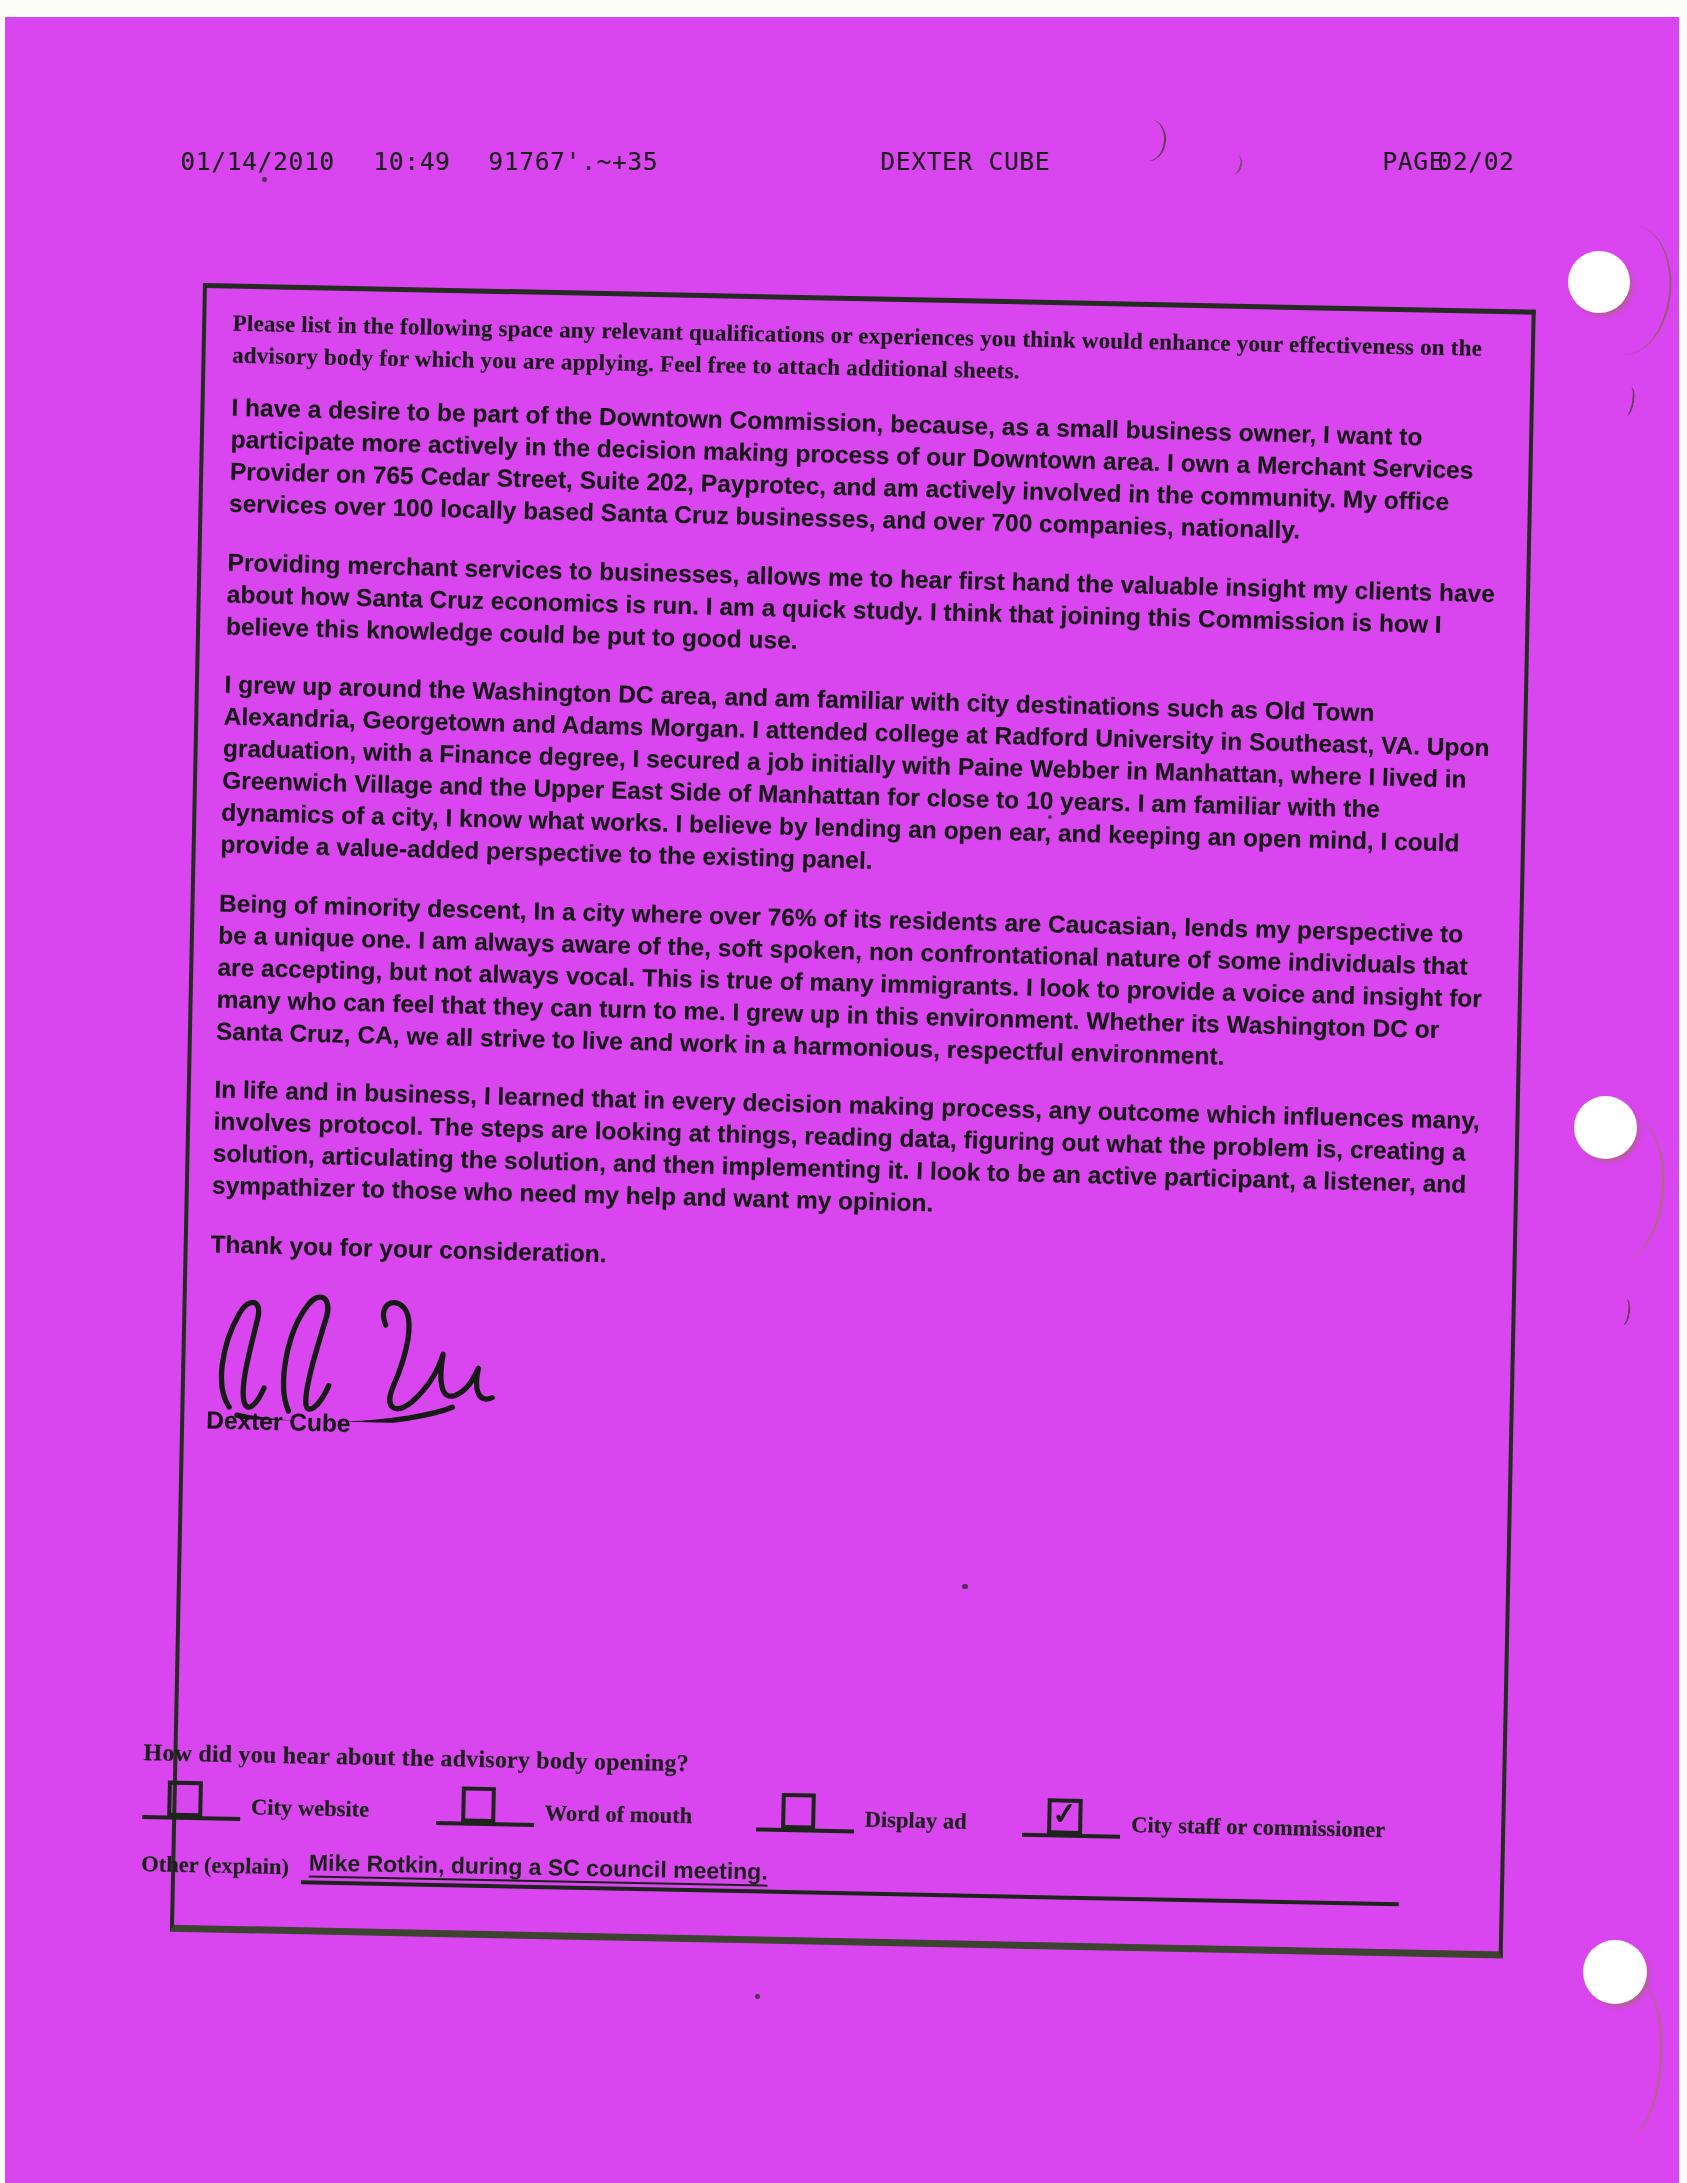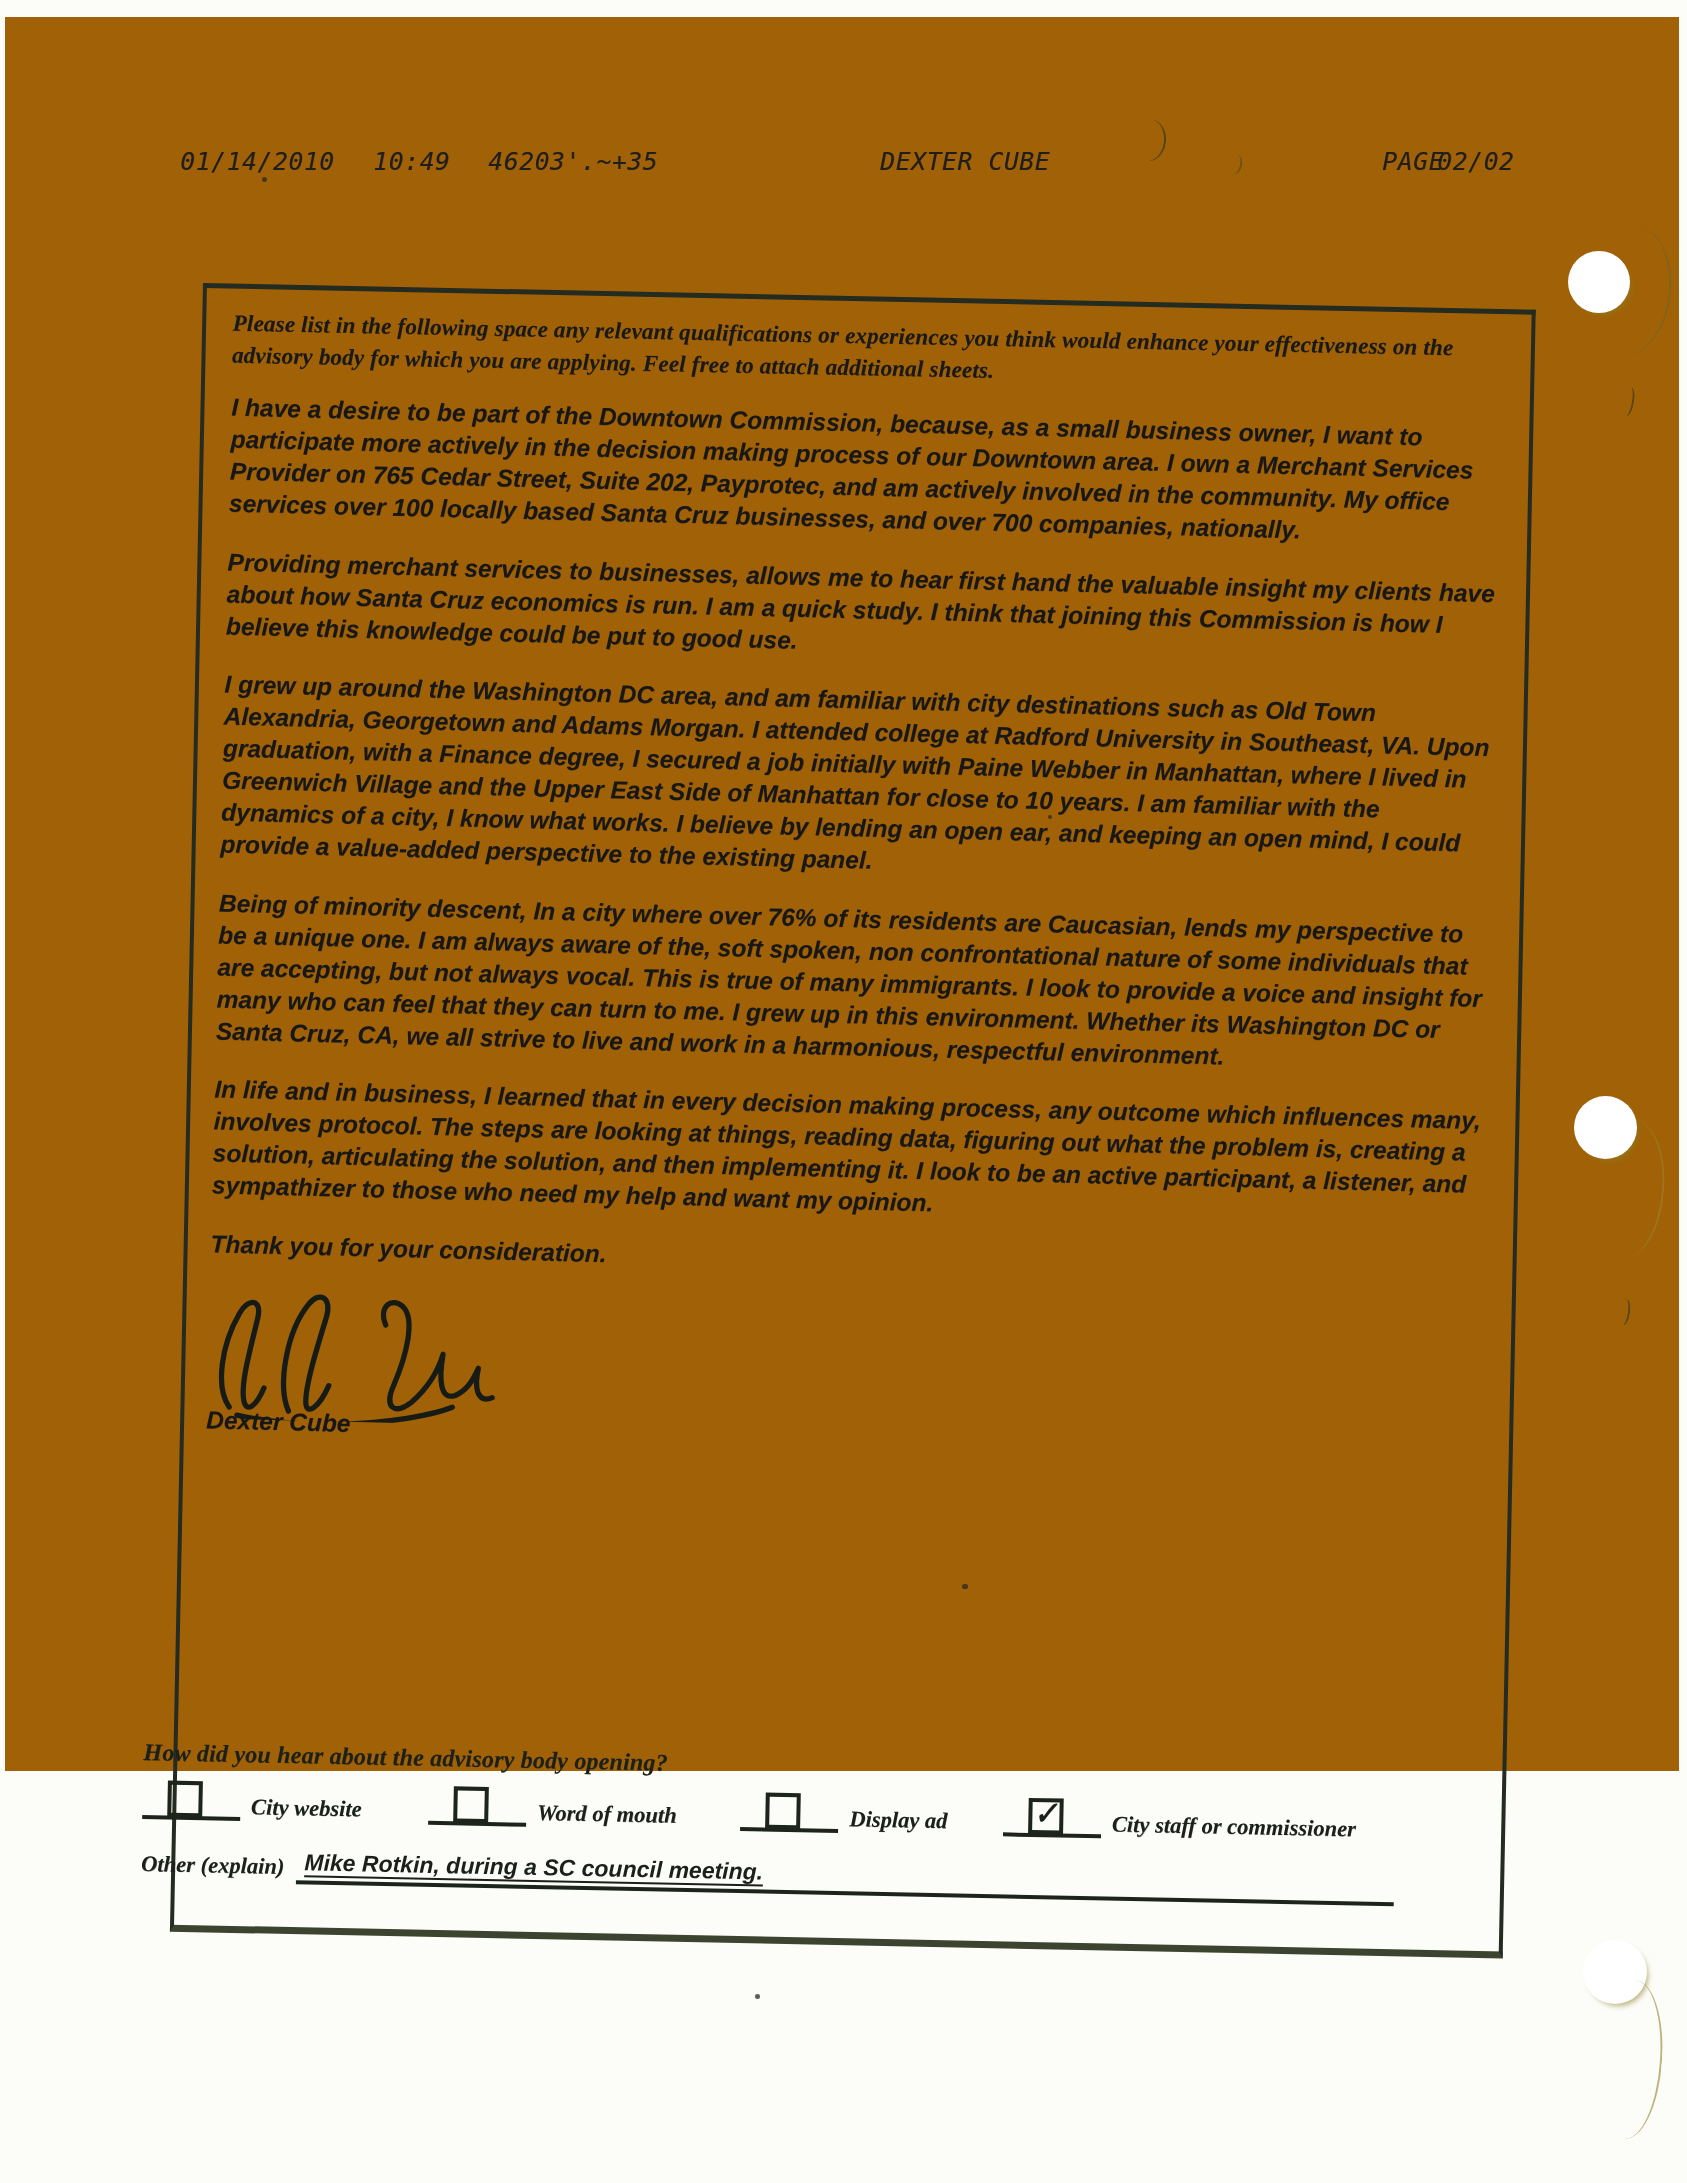--- a/index.html
+++ b/index.html
@@ -4,23 +4,22 @@
 <style>
   html,body{margin:0;padding:0;}
   body{
     width:1687px;height:2183px;
     background:#fcfcf9;
     position:relative;
     overflow:hidden;
     font-family:"Liberation Serif", serif;
   }
   .paper{
-    position:absolute;left:5.3px;top:17px;width:1674px;height:1754px;
-    background:#a16207;
-    font-style:italic;
+    position:absolute;left:5.3px;top:17px;width:1674px;height:2166px;
+    background:#d946ef;
   }
   
   .fax-header{
     position:absolute;left:0;top:130px;width:1687px;height:33px;
     font-family:"DejaVu Sans Mono", monospace;
     font-size:24.5px;color:#1e1e1e;letter-spacing:0.7px;
     text-shadow:0.4px 0.4px 0 rgba(25,25,25,.45);
   }
   .fax-header span{position:absolute;white-space:pre;}
   .fh-date{left:175px;}
@@ -142,21 +141,21 @@
   .sig-svg path{fill:none;stroke:#161b15;stroke-width:8;stroke-linecap:round;stroke-linejoin:round;}
 </style>
 </head>
 <body>
 
 <div class="paper">
 
   <div class="fax-header">
     <span class="fh-date">01/14/2010</span>
     <span class="fh-time">10:49</span>
-    <span class="fh-number">46203'.~+35</span>
+    <span class="fh-number">91767'.~+35</span>
     <span class="fh-sender">DEXTER CUBE</span>
     <span class="fh-page">PAGE</span>
     <span class="fh-pagenum">02/02</span>
   </div>
 
   <div class="hole hole1"></div>
   <div class="hole hole2"></div>
   <div class="hole hole3"></div>
 
   <div class="mark arc m-top1"></div>

